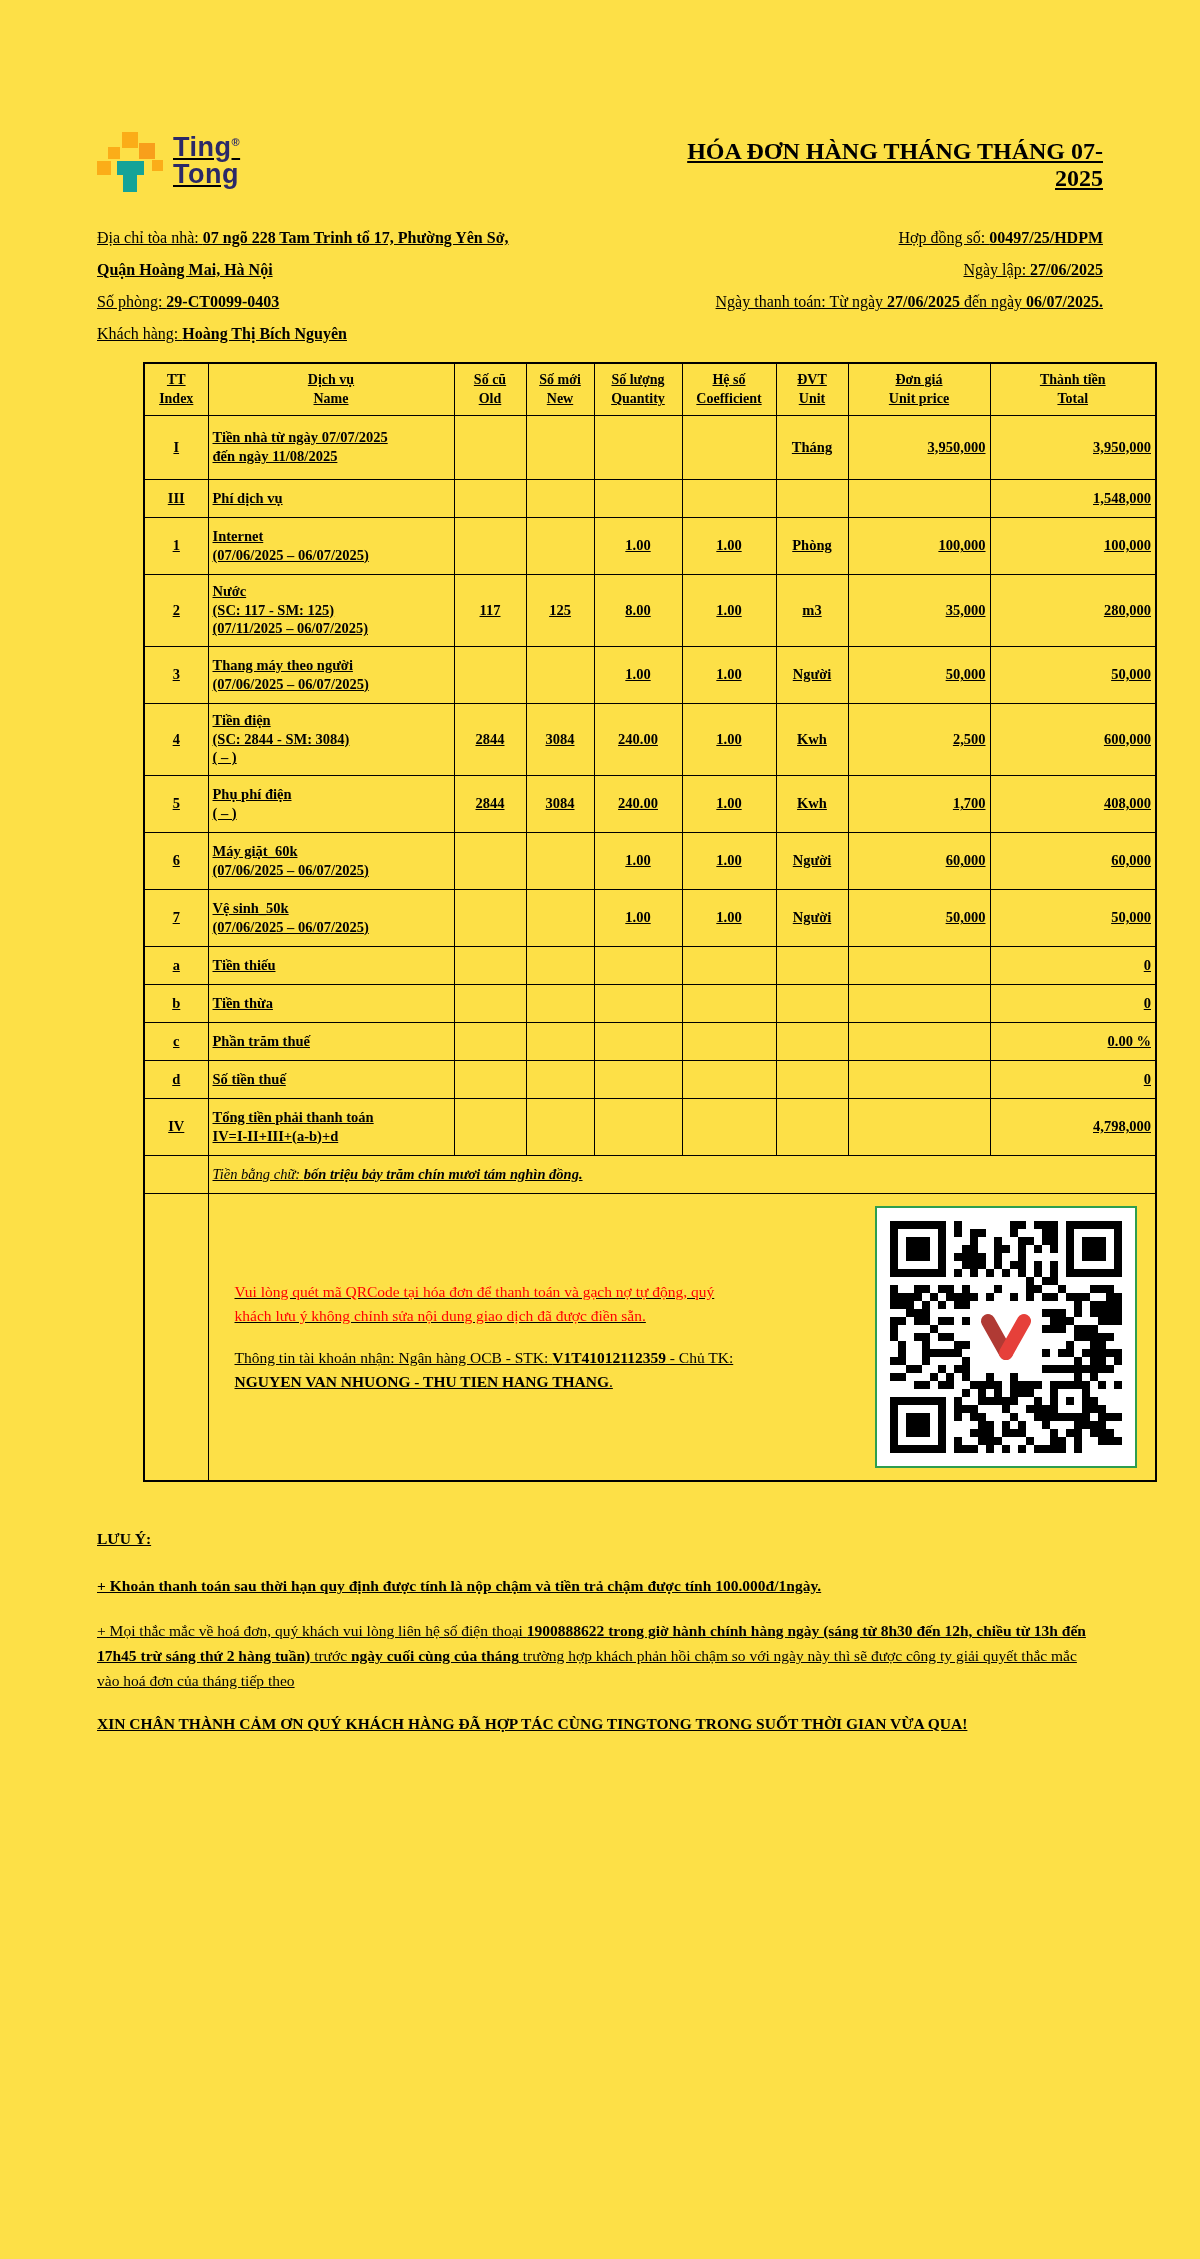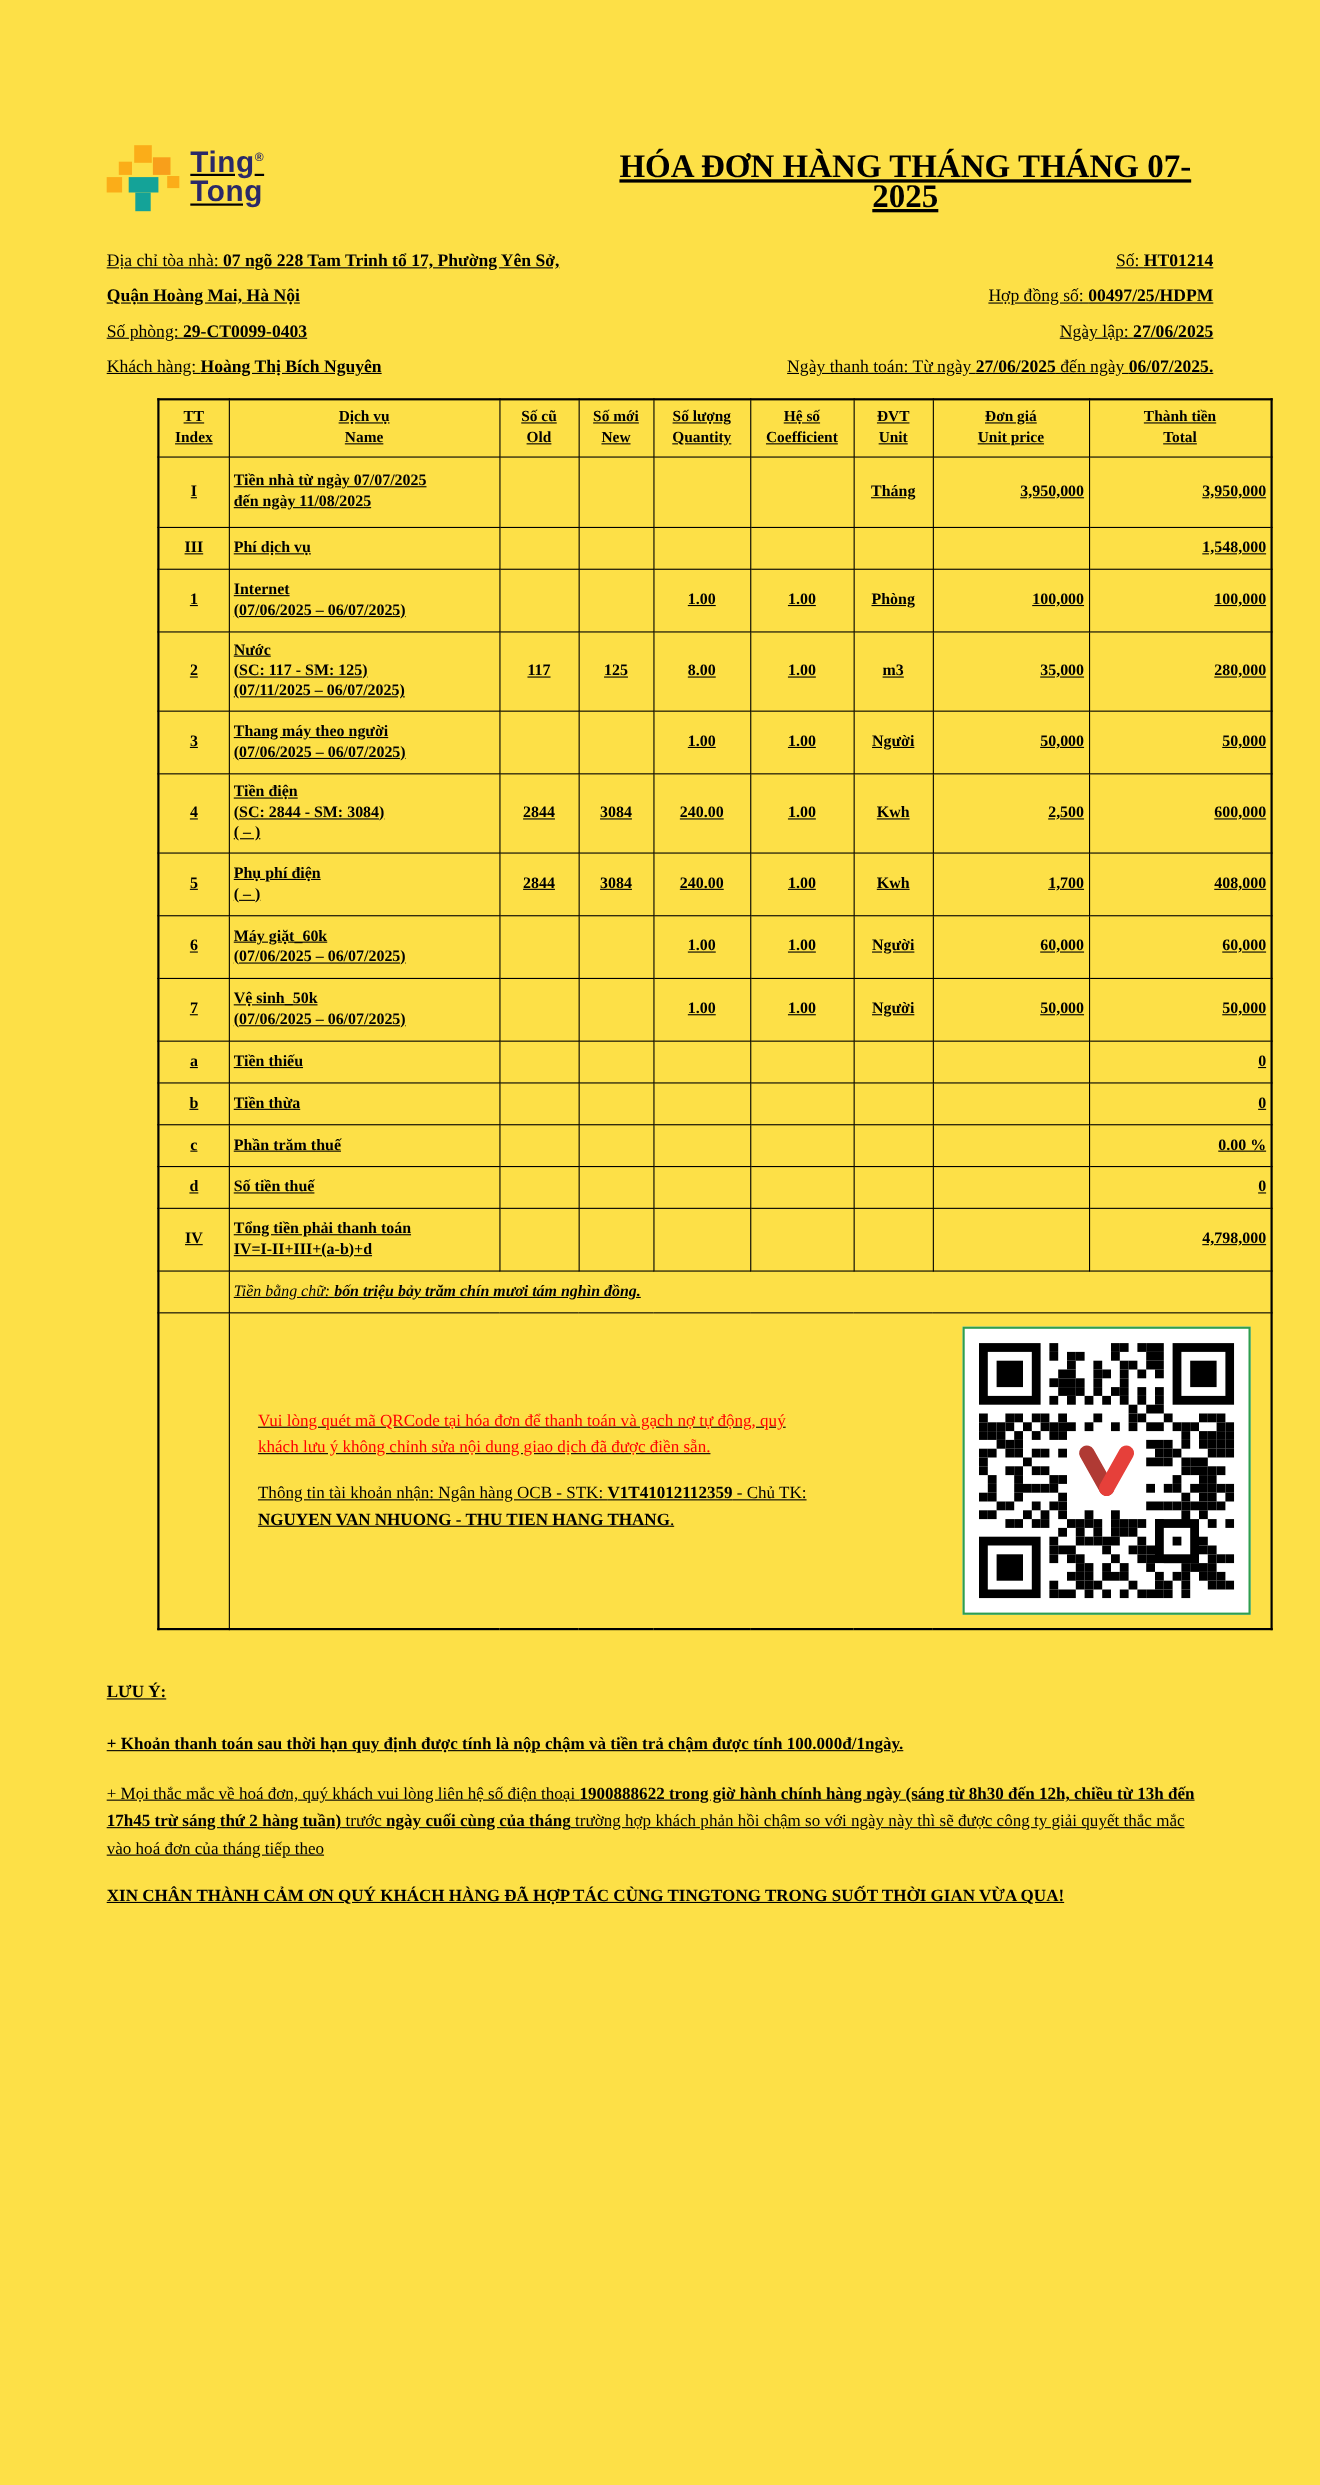--- a/index.html
+++ b/index.html
@@ -16,21 +16,21 @@
     text-decoration:underline;
   }
   
   .header{display:flex;justify-content:space-between;align-items:flex-start;}
   .brand{display:flex;align-items:flex-start;gap:10px;}
   .brand-icon{position:relative;width:66px;height:64px;flex:0 0 auto;}
   .brand-icon .sq{position:absolute;}
   .brand-text{font-family:"Liberation Sans", sans-serif;font-weight:700;color:#2B2968;
     font-size:27px;line-height:27px;letter-spacing:0.5px;margin-top:2px;}
   .brand-text .reg{font-size:11px;vertical-align:super;line-height:0;}
-  .title{width:560px;text-align:center;font-weight:700;font-size:30px;line-height:27px;white-space:pre-line;margin-top:6px;}
+  .title{width:560px;text-align:right;font-weight:700;font-size:24px;line-height:27px;white-space:pre-line;margin-top:6px;}
   
   .info{display:flex;justify-content:space-between;margin-top:26px;font-size:16px;line-height:32px;}
   .info-left{width:56%;}
   .info-right{width:44%;text-align:right;}
   .info .val{font-weight:700;white-space:pre-line;}
   
   table.inv{
     border-collapse:collapse;
     table-layout:fixed;
     width:1012px;
@@ -94,21 +94,20 @@
   </div>
 
   <div class="info">
     <div class="info-left">
       <div><span class="lbl">Địa chỉ tòa nhà: </span><span class="val">07 ngõ 228 Tam Trinh tổ 17, Phường Yên Sở,
 Quận Hoàng Mai, Hà Nội</span></div>
       <div><span class="lbl">Số phòng: </span><span class="val">29-CT0099-0403</span></div>
       <div><span class="lbl">Khách hàng: </span><span class="val">Hoàng Thị Bích Nguyên</span></div>
     </div>
     <div class="info-right">
-      <div><span class="lbl">Số: </span><span class="val">HT01214</span></div>
       <div><span class="lbl">Hợp đồng số: </span><span class="val">00497/25/HDPM</span></div>
       <div><span class="lbl">Ngày lập: </span><span class="val">27/06/2025</span></div>
       <div><span class="lbl">Ngày thanh toán: Từ ngày </span><span class="val">27/06/2025</span><span class="lbl"> đến ngày </span><span class="val">06/07/2025.</span></div>
     </div>
   </div>
 
   <table class="inv">
     <colgroup>
       <col style="width:64px">
         <col style="width:246px">

